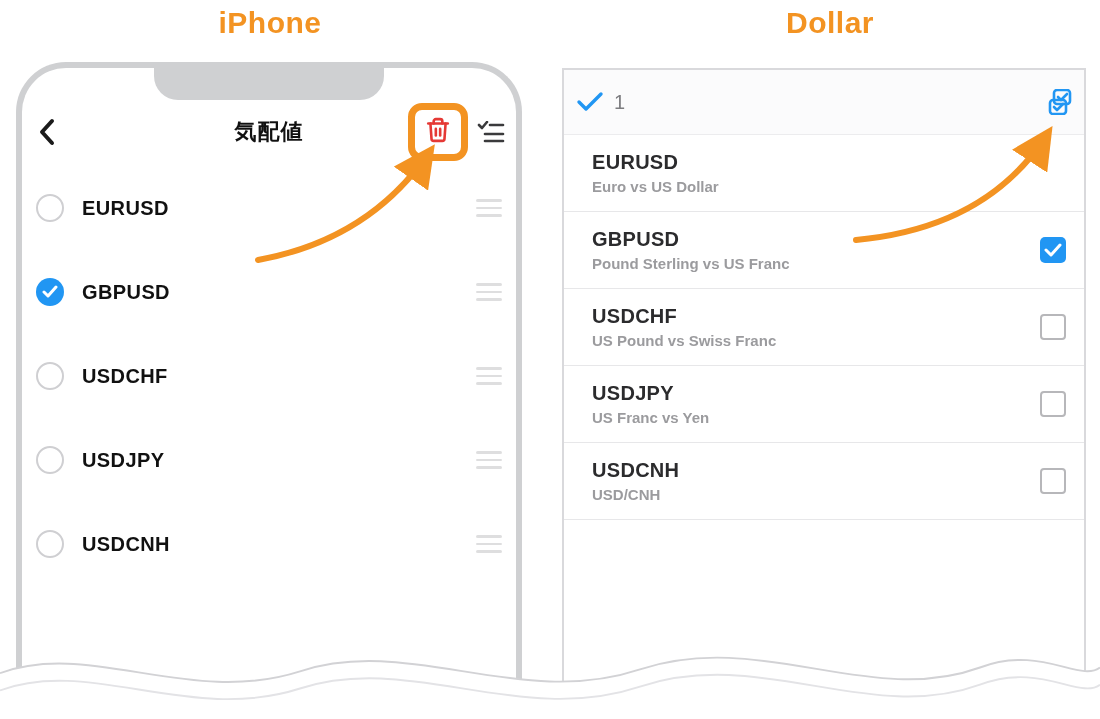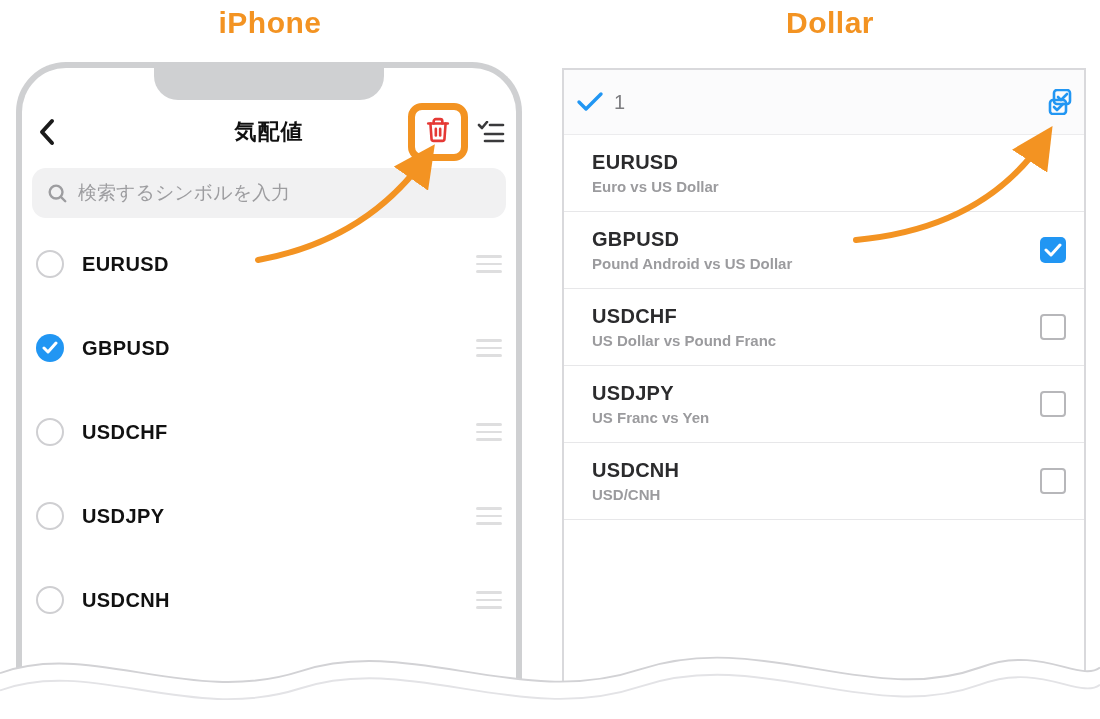--- a/index.html
+++ b/index.html
@@ -283,27 +283,20 @@
           <svg width="28" height="22" viewBox="0 0 28 22" fill="none" stroke="currentColor" stroke-width="2.6" stroke-linecap="round" stroke-linejoin="round">
             <polyline points="2 4 5 7 10 1"></polyline>
             <line x1="13" y1="4" x2="26" y2="4"></line>
             <line x1="8" y1="13" x2="26" y2="13"></line>
             <line x1="8" y1="20" x2="26" y2="20"></line>
           </svg>
         </div>
       </div>
     </div>
 
-    <div class="search-bar">
-      <svg width="22" height="22" viewBox="0 0 24 24" fill="none" stroke="currentColor" stroke-width="2.6" stroke-linecap="round">
-          <circle cx="11" cy="11" r="7"></circle>
-          <line x1="21" y1="21" x2="16.2" y2="16.2"></line>
-        </svg>
-      <span>検索するシンボルを入力</span>
-    </div>
 
     <div class="ios-list" id="ios-list">
         <div class="ios-row">
       <div class="radio ">
         
       </div>
       <div class="ios-sym">EURUSD</div>
       <div class="drag">
         <span></span>
             <span></span>
@@ -386,34 +379,34 @@
         <div class="and-sym">EURUSD</div>
         <div class="and-sub">Euro vs US Dollar</div>
       </div>
       <div class="and-row-right">
         
       </div>
         </div>
         <div class="and-row">
       <div class="and-row-left">
         <div class="and-sym">GBPUSD</div>
-        <div class="and-sub">Pound Android vs US Dollar</div>
+        <div class="and-sub">Pound Sterling vs US Franc</div>
       </div>
       <div class="and-row-right">
         <div class="cbx on">
                  <svg width="18" height="16" viewBox="0 0 18 16" fill="none" stroke="currentColor" stroke-width="3" stroke-linecap="round" stroke-linejoin="round">
                 <polyline points="2 8 7 13 16 3"></polyline>
               </svg>
                </div>
       </div>
         </div>
         <div class="and-row">
       <div class="and-row-left">
         <div class="and-sym">USDCHF</div>
-        <div class="and-sub">US Dollar vs Pound Franc</div>
+        <div class="and-sub">US Pound vs Swiss Franc</div>
       </div>
       <div class="and-row-right">
         <div class="cbx ">
                  
                </div>
       </div>
         </div>
         <div class="and-row">
       <div class="and-row-left">
         <div class="and-sym">USDJPY</div>

